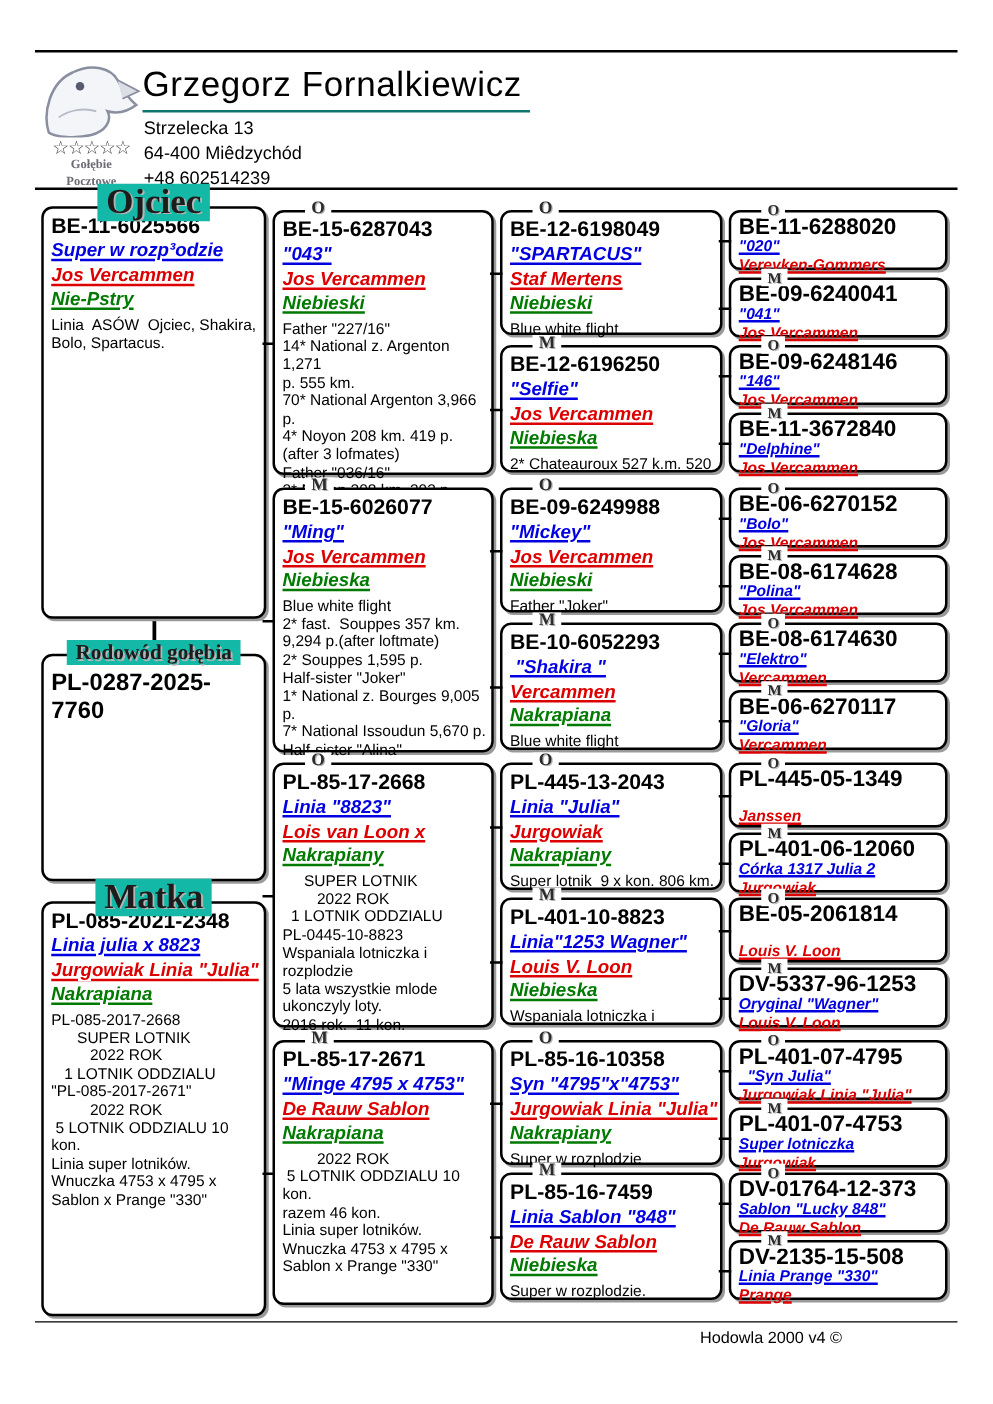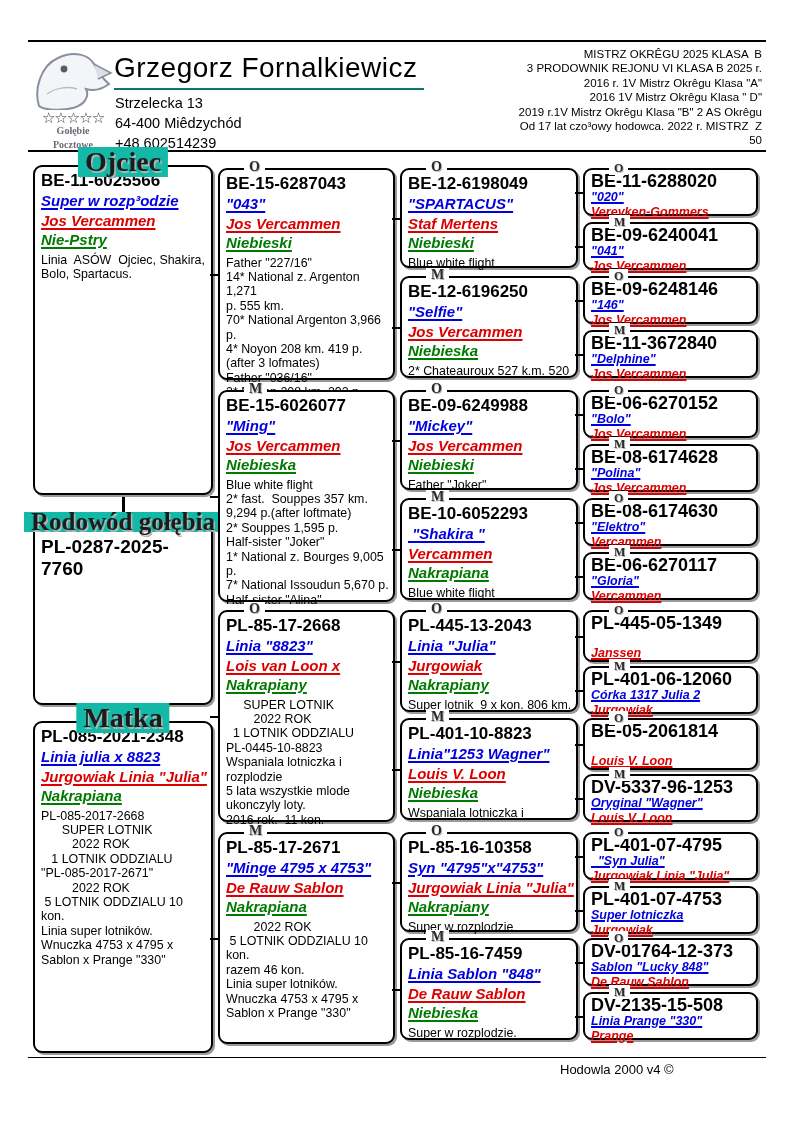--- a/index.html
+++ b/index.html
@@ -20,21 +20,21 @@
   
   .pbox{position:absolute;box-sizing:border-box;background:#fff;border:2px solid #000;
         border-radius:9px;box-shadow:2px 2px 0 #9a9a9a;padding:3px 4px 0 6px;}
   .sex{position:absolute;top:-10px;left:24px;background:#fff;padding:0 5px;
        font-family:"Liberation Serif",serif;font-weight:bold;font-size:14px;color:#2b2b2b;
        text-shadow:1px 1px 0 #b5b5b5;line-height:14px;}
   .grouplabel{position:absolute;left:50%;transform:translateX(-50%);background:#14b8a6;
        padding:0 7px;font-family:"Liberation Serif",serif;font-weight:bold;color:#1c1c1c;
        text-shadow:1.5px 1.5px 0 #b5b5b5;white-space:nowrap;}
   .glabel-big{top:-20px;font-size:28px;line-height:30px;}
-  .glabel-mid{top:-13px;font-size:25px;line-height:20px;}
+  .glabel-mid{top:-13px;font-size:17px;line-height:20px;}
   .tick{position:absolute;left:-10px;top:50%;width:10px;height:0;border-top:2px solid #000;}
   .ring{font-size:17px;font-weight:bold;line-height:21px;white-space:pre;}
   .line{font-weight:bold;font-style:italic;text-decoration:underline;
         text-decoration-thickness:2px;text-underline-offset:2px;
         font-size:15px;line-height:19.5px;white-space:pre;min-height:19px;}
   .blue{color:#0000e0;} .red{color:#dd0000;} .green{color:#007a00;}
   .details{font-size:12.4px;line-height:14.4px;white-space:pre-wrap;margin-top:3px;}
   .small .ring{font-size:18px;line-height:17px;}
   .small .line{font-size:12.5px;line-height:14.5px;min-height:14px;
                text-decoration-thickness:1.5px;text-underline-offset:1px;}
@@ -60,27 +60,20 @@
       <path d="M14,44 C22,38 34,36 44,39" fill="none" stroke="#b8bcc8" stroke-width="1.5"></path>
     </svg>
     <div class="stars">☆☆☆☆☆</div>
     <div class="logotext">Gołębie</div>
     <div class="logotext">Pocztowe</div>
   </div>
   <div class="owner-name">Grzegorz Fornalkiewicz</div>
   <div class="addr" style="top:95px">Strzelecka 13</div>
   <div class="addr" style="top:115px">64-400 Miêdzychód</div>
   <div class="addr" style="top:135px">+48 602514239</div>
-  <div class="achv">MISTRZ OKRÊGU 2025 KLASA  B
-3 PRODOWNIK REJONU VI KLASA B 2025 r.
-2016 r. 1V Mistrz Okrêgu Klasa "A"
-2016 1V Mistrz Okrêgu Klasa " D"
-2019 r.1V Mistrz Okrêgu Klasa "B" 2 AS Okrêgu
-Od 17 lat czo³owy hodowca. 2022 r. MISTRZ  Z
-50</div>
 
   <div class="vline" style="top:495px;height:30px"></div>
   <div class="vline" style="top:701px;height:22px"></div>
 
   <div class="pbox" style="left:33px;top:165px;width:180px;height:330px">
     <span class="grouplabel glabel-big">Ojciec</span>
     <div class="ring">BE-11-6025566</div>
     <div class="line blue">Super w rozp³odzie</div>
     <div class="line red">Jos Vercammen</div>
     <div class="line green">Nie-Pstry</div>

